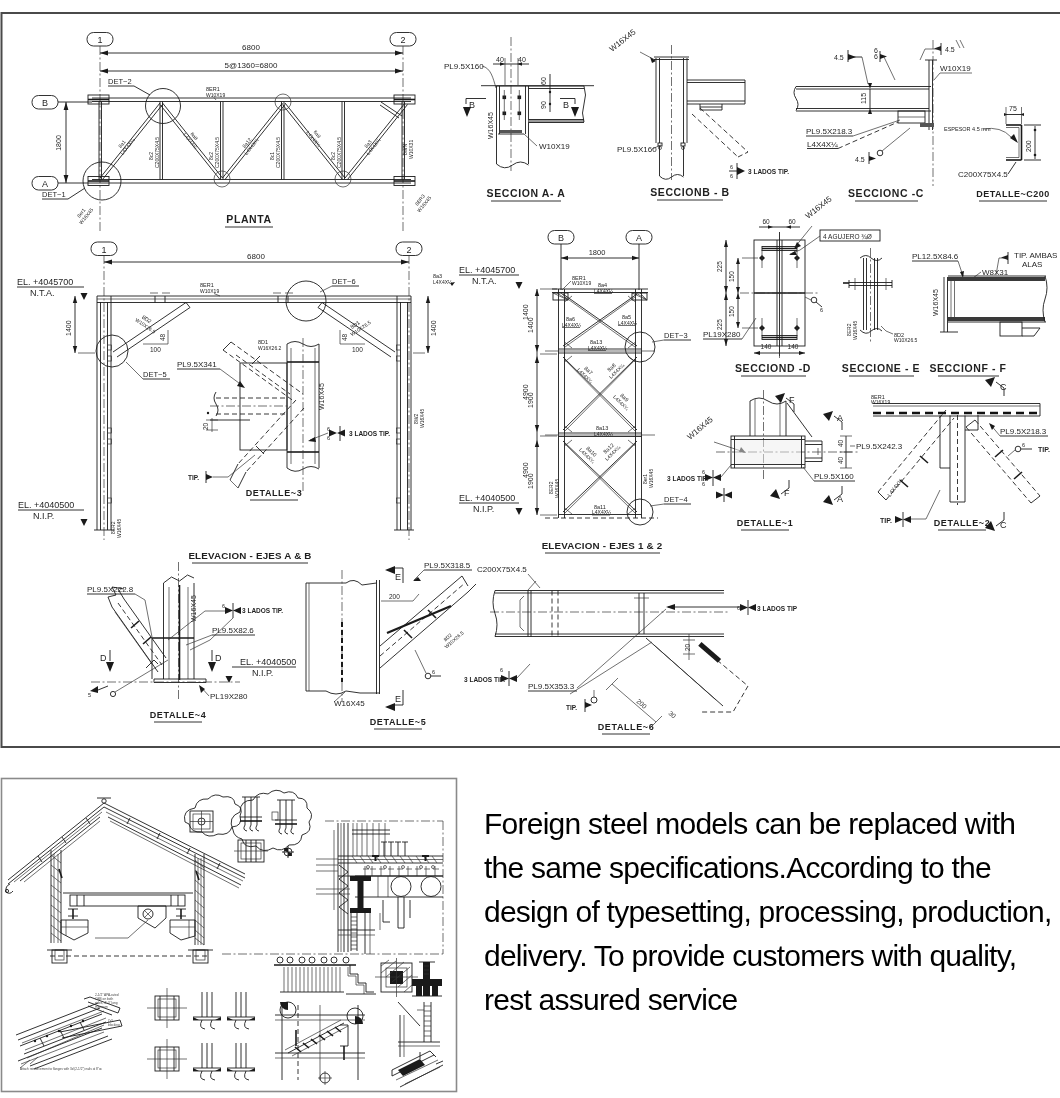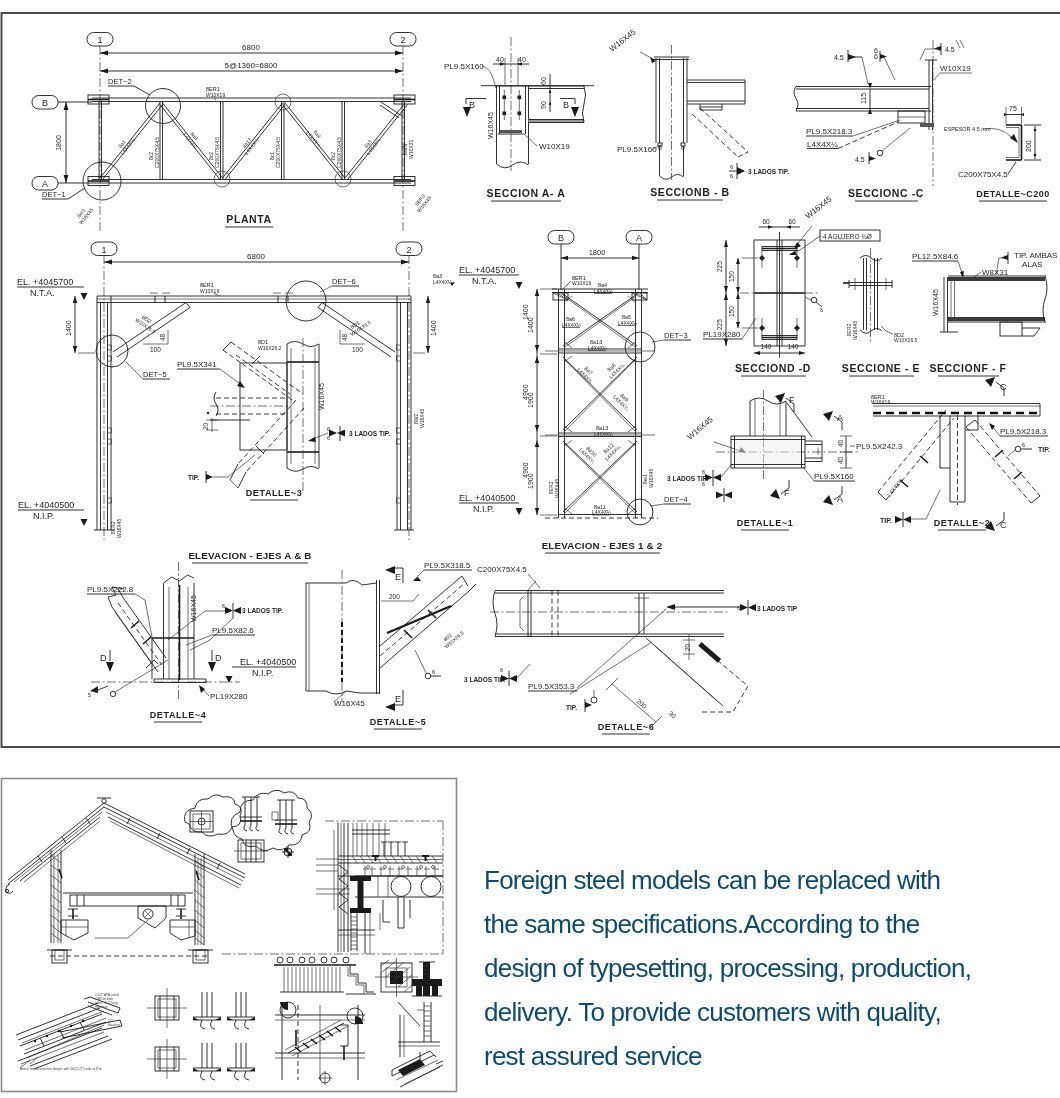--- a/index.html
+++ b/index.html
@@ -2151,13 +2151,13 @@
 
 <g>
       <path class="ln" d="M392,300 L430,281 M392,306 L434,285 M400,317 L443,295 M392,300 L392,306 M430,281 L436,287"></path>
 <path d="M398,300 L420,289 L425,295 L403,306 z" class="fl"></path>
 <path class="lnt" d="M396,310 L438,290 M405,314 L440,297"></path>
 <line x1="420" y1="289" x2="420" y2="282" class="ln"></line>
       <line x1="436" y1="294" x2="443" y2="291" class="ln"></line>
     </g>
 </svg>
 
-<div style="position:absolute;left:484px;top:858px;font-size:26px;line-height:44px;color:#0c4a6e;letter-spacing:-0.75px;white-space:nowrap;">Foreign steel models can be replaced with<br>the same specifications.According to the<br>design of typesetting, processing, production,<br>delivery. To provide customers with quality,<br>rest assured service</div>
+<div style="position:absolute;left:484px;top:802px;font-size:30px;line-height:44px;color:#000000;letter-spacing:-0.75px;white-space:nowrap;">Foreign steel models can be replaced with<br>the same specifications.According to the<br>design of typesetting, processing, production,<br>delivery. To provide customers with quality,<br>rest assured service</div>
 
 </body></html>

